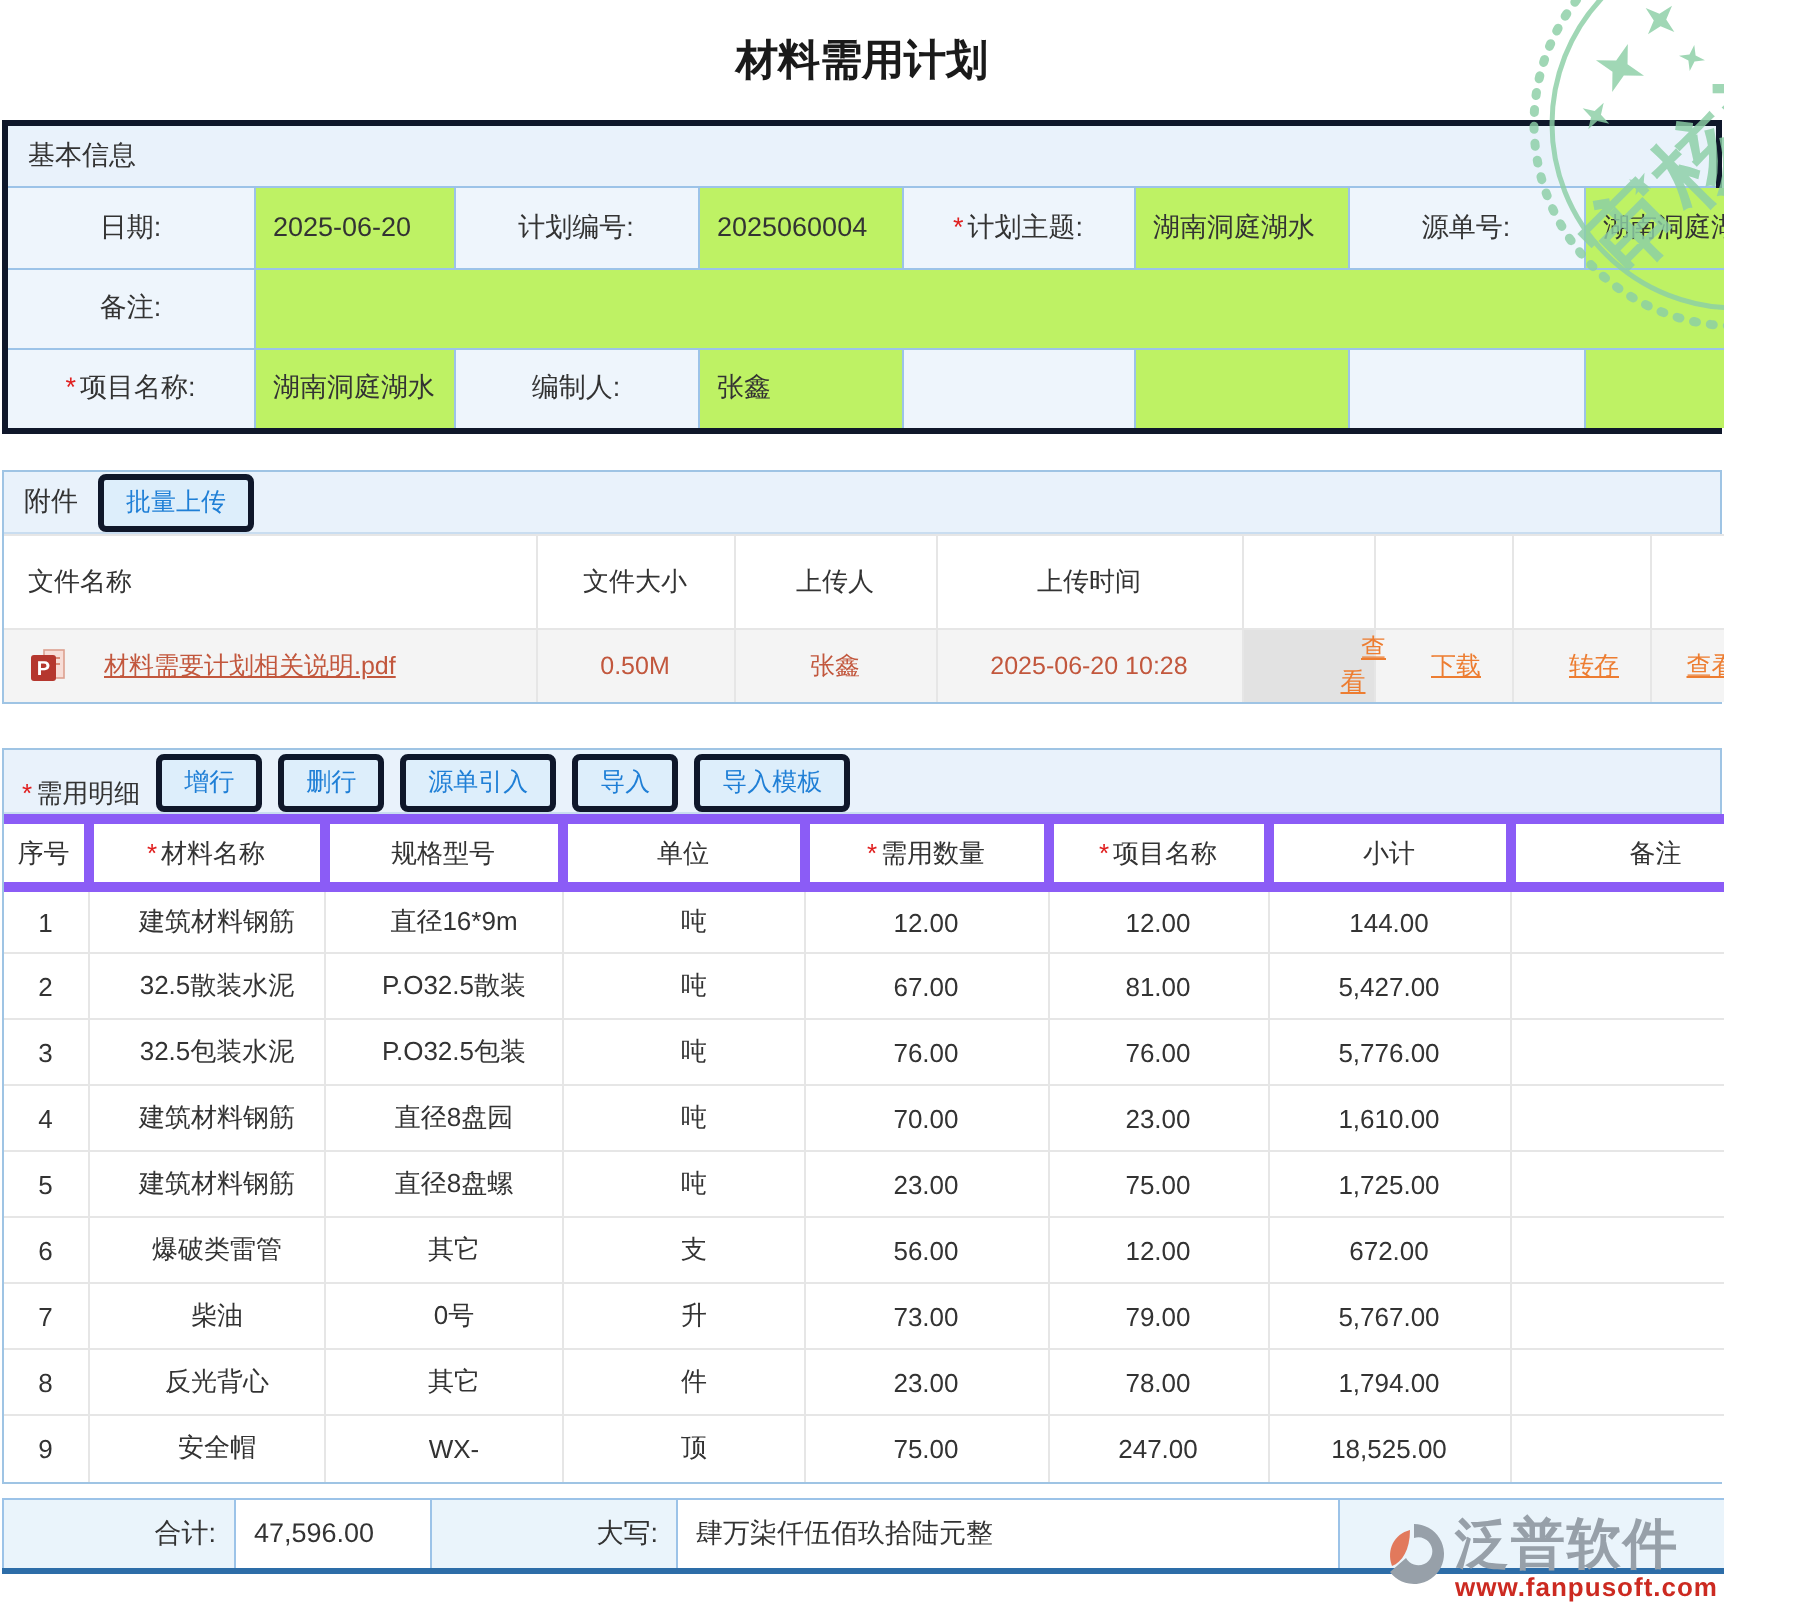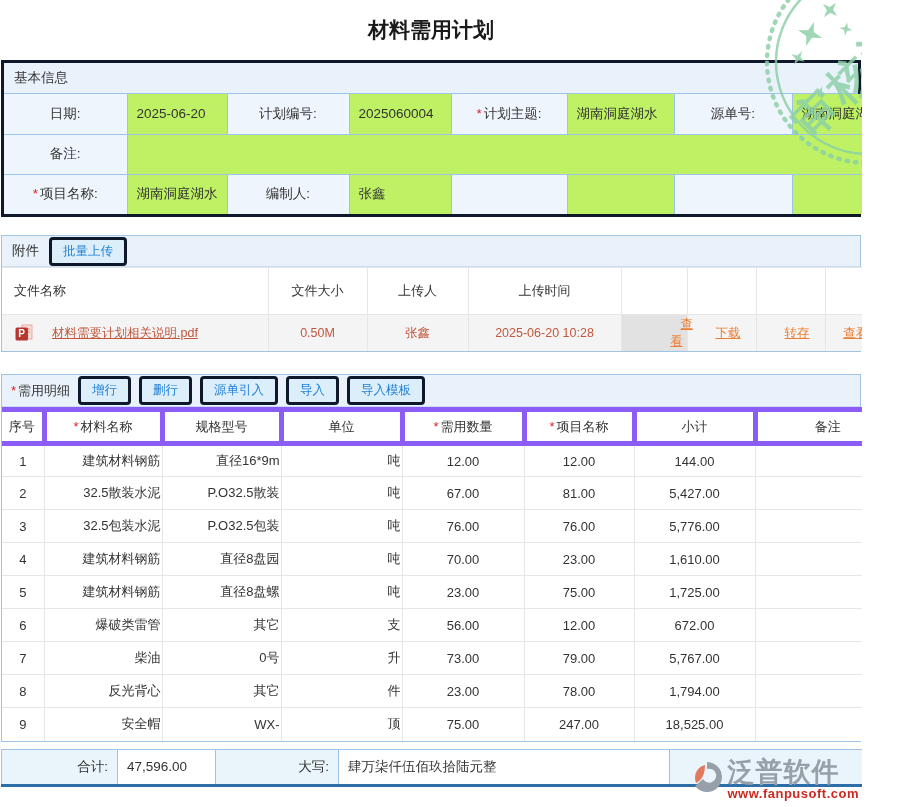--- a/index.html
+++ b/index.html
@@ -42,27 +42,27 @@
                 background:#f4f4f4; color:#c2573d; }
   .att-tbl th:first-child, .att-tbl td:first-child { border-left:none; }
   .att-tbl th:last-child, .att-tbl td:last-child { border-right:none; }
   .att-tbl tr:last-child td { border-bottom:none; }
   .file-name-cell { display:flex; align-items:center; gap:6px; padding-left:12px; text-align:left; }
   .link { color:#ed7d31; text-decoration:underline; font-size:12.5px; cursor:pointer;margin-left:13px; }
   .cell-view { background:#e2e2e2 !important;padding-left:46px; }
 
   
   .sec-detail { border:1px solid #9fc4e4; }
-  .det-bar { background:#e9f2fb; height:32px; display:flex; align-items:center; gap:8px;
+  .det-bar { background:#e9f2fb; height:32px; display:flex; align-items:flex-end; gap:8px;
              padding:0 9px; font-size:13px; border-bottom:1px solid #c9ddf0; }
   .det-tbl th { background:#fff; border:5px solid #8b5cf6; height:34px; font-weight:normal;
                 font-size:13px; color:#333; text-align:center; }
   .det-tbl td { background:#fff; border:1px solid #e6e6e6; height:33px; font-size:13px;
                 color:#333; text-align:center; overflow:hidden; white-space:nowrap; }
-  .det-tbl td.al, .det-tbl th.al { text-align:right; padding-left:12px; }
+  .det-tbl td.al, .det-tbl th.al { text-align:center; padding-left:12px; }
   .det-tbl th:first-child, .det-tbl td:first-child { border-left:none; }
   .det-tbl th:last-child, .det-tbl td:last-child { border-right:none; }
   .det-tbl tbody tr:last-child td { border-bottom:none; }
 
   
   .footer-wrap { margin:7px 1px 0 1px; }
   .foot-tbl td { border:1px solid #9cc3e8; height:36px; font-size:13.5px; padding:0 9px;
                  background:#fff; white-space:nowrap; }
   .foot-tbl { border:1px solid #74a9d8; border-bottom:3px solid #2d6da8; }
   .foot-tbl td.lbl { background:#eaf4fb; text-align:right; }

